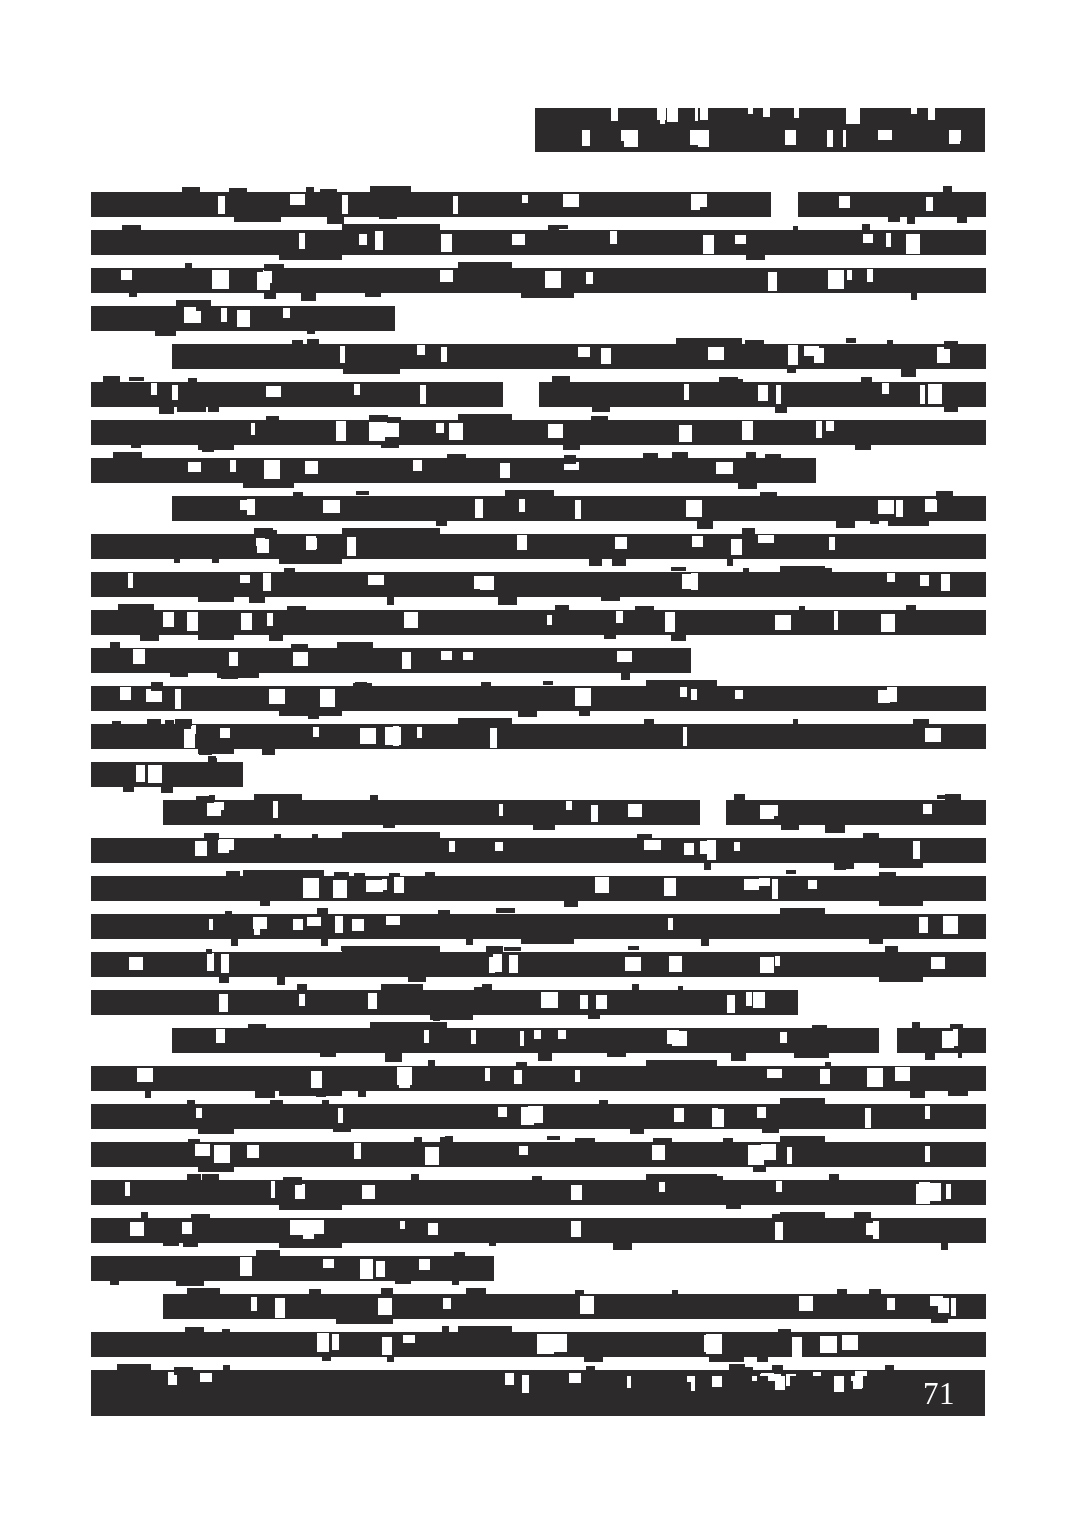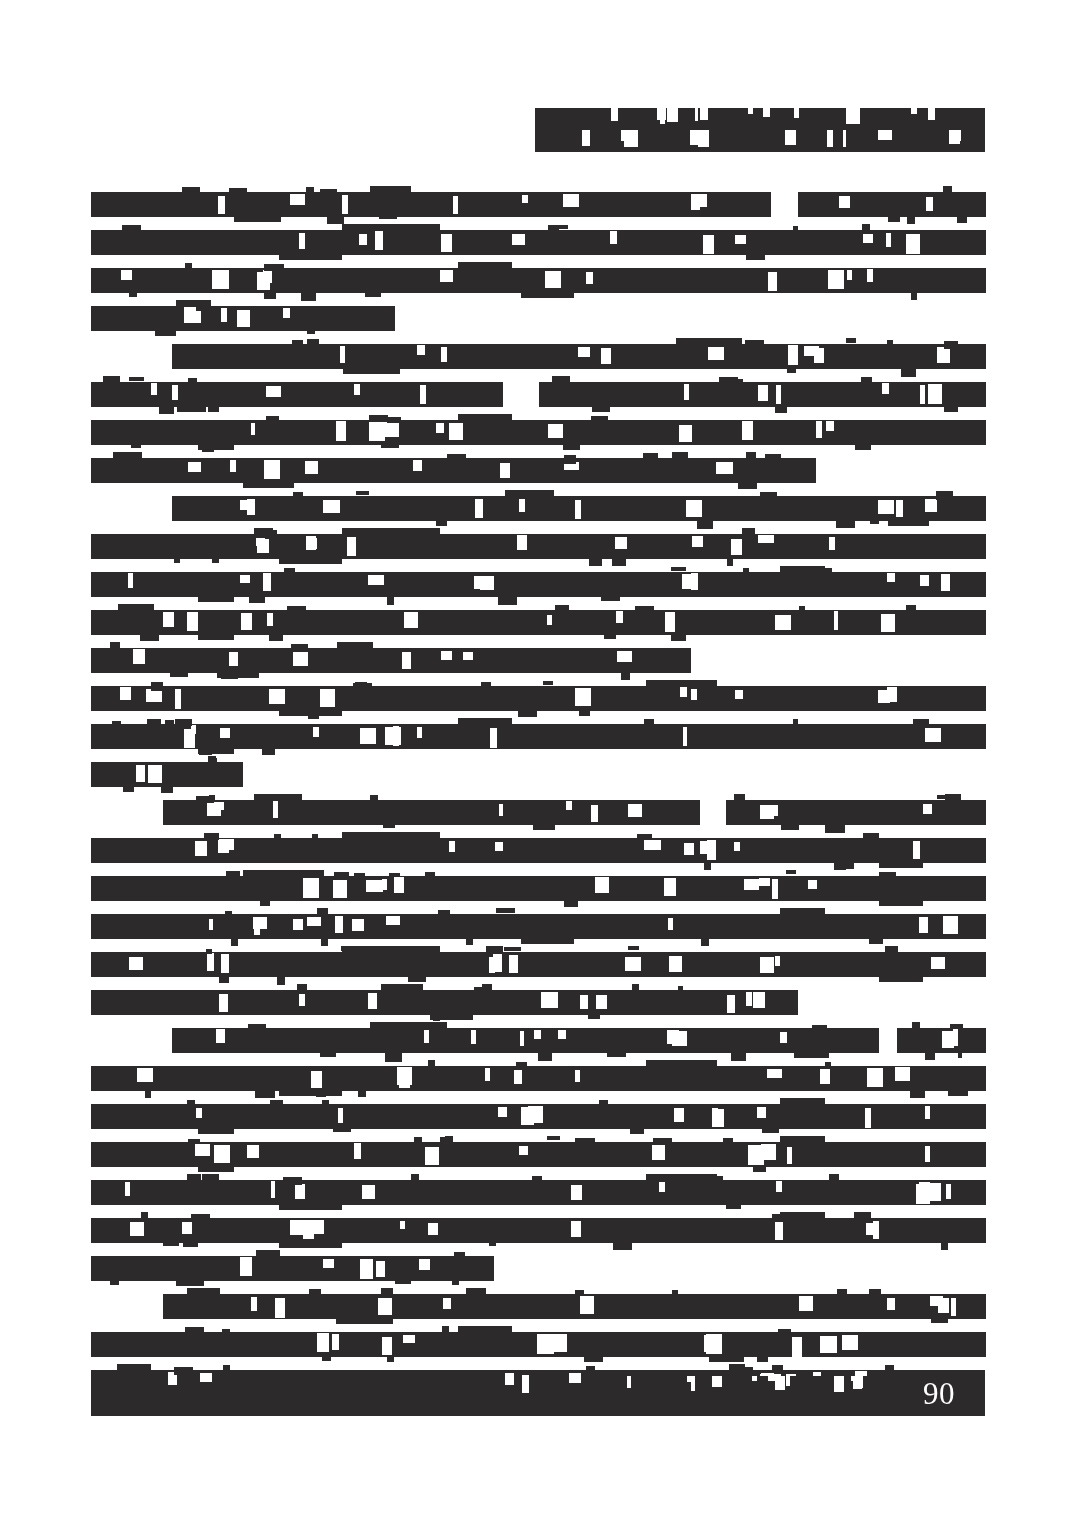--- a/index.html
+++ b/index.html
@@ -855,17 +855,17 @@
         </div>
       </div>
     </div>
 
   <div class="footer">
     <div class="footer-rule"></div>
     <div class="footer-foot-bar" id="footer-foot-bar">
       <span></span>
     <div class="notch" style="left: 28.1829%; width: 1.32974%; top: 0px; height: 15.1765px;"></div><div class="notch" style="left: 81.0977%; width: 3.72508%; top: 0px; height: 15.6898px;"></div><div class="notch" style="left: 4.38597%; width: 1.69287%; top: 0px; height: 12.2465px;"></div><div class="notch" style="left: 56.723%; width: 3.6314%; top: 0px; height: 5.27587px;"></div><div class="notch" style="left: 59.2537%; width: 3.87044%; top: 0px; height: 13.8342px;"></div><div class="notch" style="left: 87.3413%; width: 3.5877%; top: 0px; height: 5.40415px;"></div><div class="notch" style="left: 26.5642%; width: 2.60899%; top: 0px; height: 6.46022px;"></div><div class="notch" style="left: 63.3628%; width: 1.4022%; top: 0px; height: 9.70329px;"></div><div class="notch" style="left: 88.139%; width: 3.33491%; top: 0px; height: 13.2455px;"></div><div class="notch" style="left: 88.1797%; width: 3.81867%; top: 0px; height: 12.2382px;"></div><div class="notch" style="left: 35.9922%; width: 3.58079%; top: 0px; height: 10.7654px;"></div><div class="notch" style="left: 50.6604%; width: 1.75887%; top: 0px; height: 5.07611px;"></div></div>
     <div class="page-number-block">
-      <span class="page-number">90</span>
+      <span class="page-number">71</span>
     </div>
   </div>
 
 </div>
 
 </body></html>

